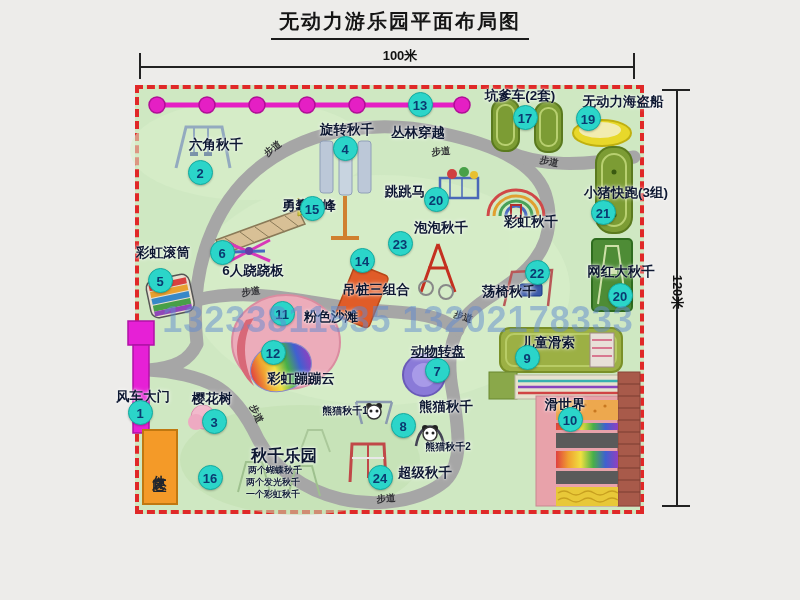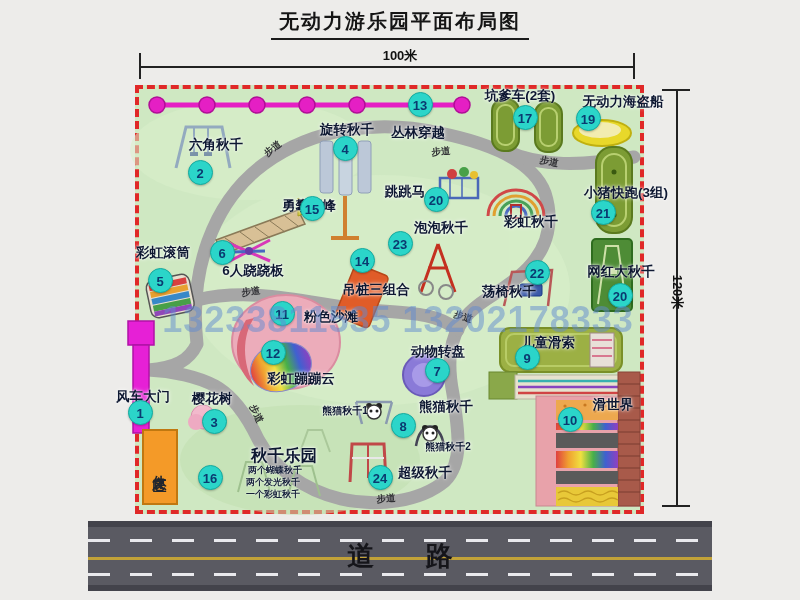--- a/index.html
+++ b/index.html
@@ -286,24 +286,24 @@
   <div class="rest">
     <span>休息区</span>
   </div>
 
   <div class="lb" style="left:143px;top:397px;">风车大门</div>
   <div class="lb" style="left:216px;top:145px;">六角秋千</div>
   <div class="lb" style="left:212px;top:399px;">樱花树</div>
   <div class="lb" style="left:347px;top:130px;">旋转秋千</div>
   <div class="lb" style="left:163px;top:253px;">彩虹滚筒</div>
   <div class="lb" style="left:253px;top:271px;">6人跷跷板</div>
-  <div class="lb" style="left:438px;top:352px;">动物转盘</div>
+  <div class="lb" style="left:438px;top:352px;text-decoration:underline;">动物转盘</div>
   <div class="lb" style="left:446px;top:407px;">熊猫秋千</div>
   <div class="lb" style="left:548px;top:343px;">儿童滑索</div>
-  <div class="lb" style="left:565px;top:405px;margin-left:48px;">滑世界</div>
+  <div class="lb" style="left:565px;top:405px;">滑世界</div>
   <div class="lb" style="left:331px;top:317px;">粉色沙滩</div>
   <div class="lb" style="left:301px;top:379px;">彩虹蹦蹦云</div>
   <div class="lb" style="left:418px;top:127px;margin-top:6px;">丛林穿越</div>
   <div class="lb" style="left:376px;top:290px;">吊桩三组合</div>
   <div class="lb" style="left:309px;top:194px;margin-top:12px;">勇攀高峰</div>
   <div class="lb big" style="left:284px;top:456px;">秋千乐园</div>
   <div class="lb" style="left:520px;top:96px;">坑爹车(2套)</div>
   <div class="lb" style="left:405px;top:192px;">跳跳马</div>
   <div class="lb" style="left:623px;top:102px;">无动力海盗船</div>
   <div class="lb" style="left:621px;top:272px;">网红大秋千</div>
@@ -347,20 +347,14 @@
   <div class="mk" style="left:436px;top:199px;">20</div>
   <div class="mk" style="left:588px;top:118px;">19</div>
   <div class="mk" style="left:620px;top:295px;">20</div>
   <div class="mk" style="left:603px;top:212px;">21</div>
   <div class="mk" style="left:537px;top:272px;">22</div>
   <div class="mk" style="left:400px;top:243px;">23</div>
   <div class="mk" style="left:380px;top:477px;">24</div>
 
   <div class="wm2">13233811535 13202178333</div>
 
-  <div class="road">
-    <div class="lane" style="top:12px;"></div>
-    <div class="centerline"></div>
-    <div class="lane" style="top:46px;"></div>
-    <div class="roadlabel">道 路</div>
-  </div>
 
 </div>
 
 </body></html>

